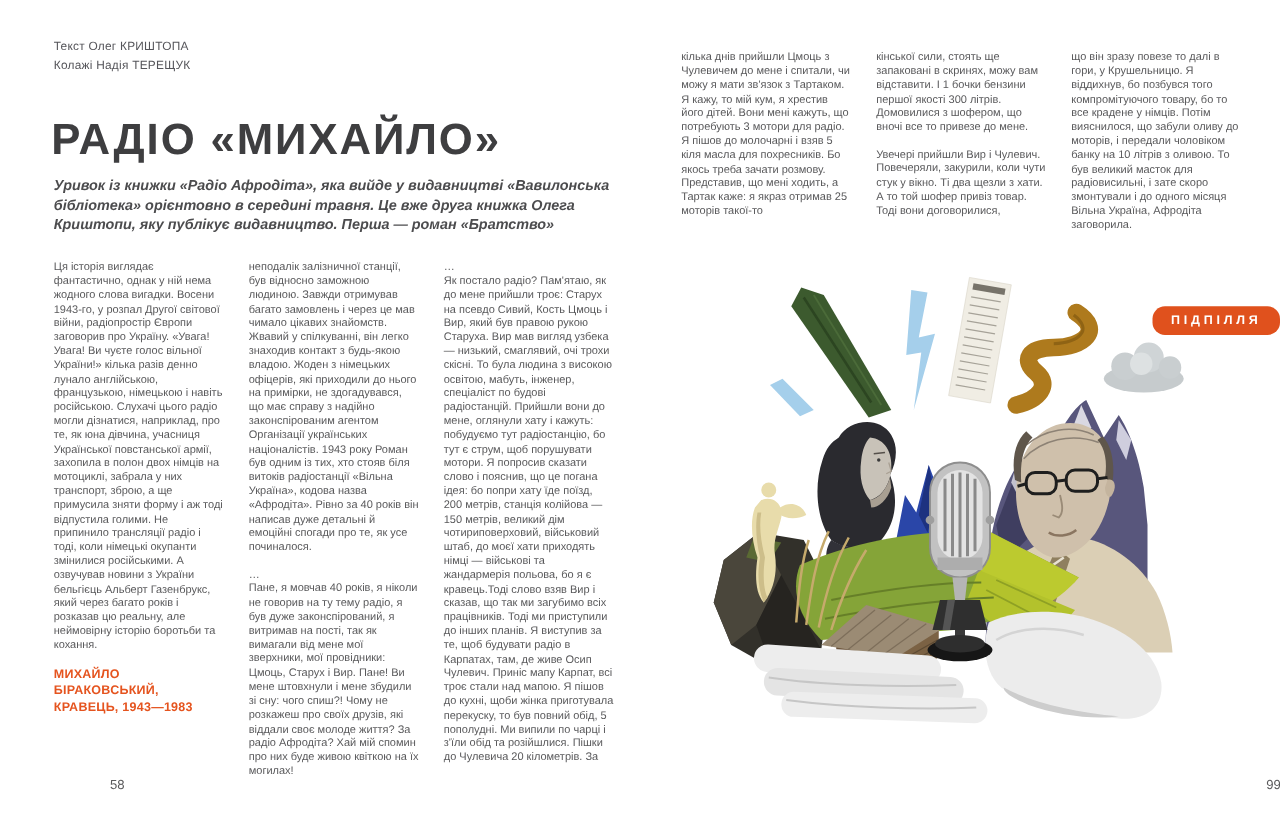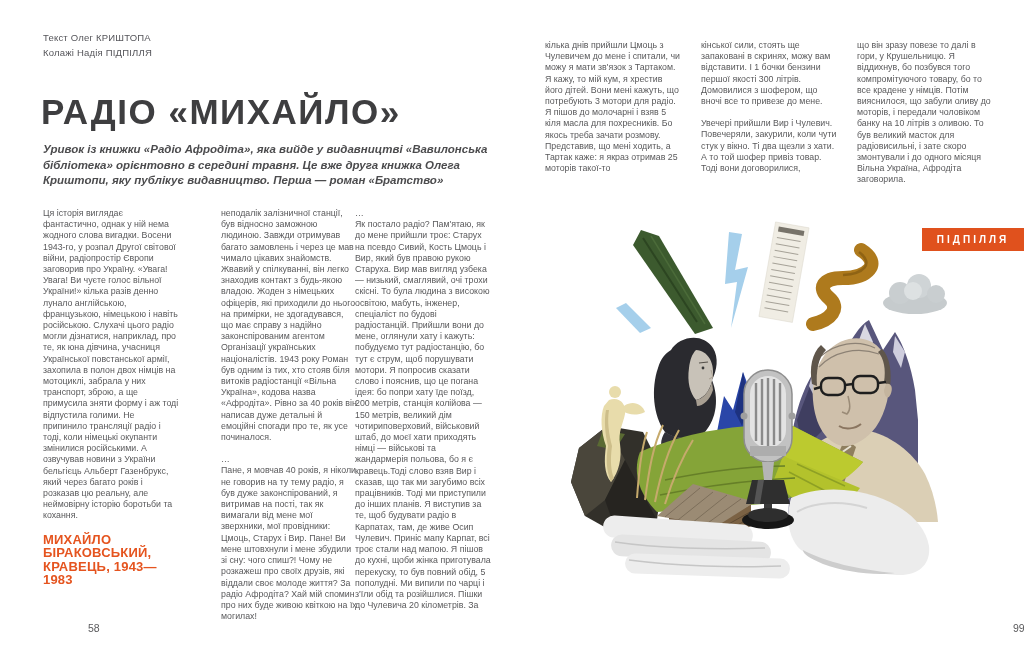--- a/index.html
+++ b/index.html
@@ -23,47 +23,48 @@
     margin-top:24px;
   }
   .col{
     position:absolute;width:136px;font-size:8.8px;line-height:11.2px;
     color:#59595b;text-align:left;
   }
   .col p{margin:0 0 11px 0;}
   .col p.sep{margin:0;}
   .col-l{top:208px;}
   .col-r{top:40px;}
-  .c1{left:43px;} .c2{left:199px;margin-left:22px;} .c3{left:355px;}
+  .c1{left:43px;} .c2{left:199px;} .c3{left:355px;}
   .c4{left:545px;} .c5{left:701px;} .c6{left:857px;}
   .subhead{
-    color:#e5541f;font-weight:bold;font-size:13px;line-height:13.5px;
+    color:#e5541f;font-weight:bold;font-size:10px;line-height:13.5px;
     letter-spacing:.2px;margin:0 0 11px 0;
   }
   .pagenum{
     position:absolute;top:622px;font-size:10.5px;color:#5a5a5c;padding-left:45px;
   }
   .pagenum-left{left:43px;}
   .pagenum-right{left:968px;}
   .badge{
-    position:absolute;left:922px;top:228px;width:102px;height:23px;
+    position:absolute;left:922px;top:245px;width:102px;height:23px;
     background:#e0511d;color:#ffffff;font-size:10px;font-weight:bold;
     letter-spacing:3px;display:flex;align-items:center;justify-content:center;
     z-index:5;
+    border-radius:10px;
   }
   .collage{
     position:absolute;left:545px;top:220px;width:479px;height:438px;z-index:1;
   }
 </style>
 </head>
 <body>
 
 <div class="credits">
   <div>Текст Олег КРИШТОПА</div>
-  <div>Колажі Надія ПІДПІЛЛЯ</div>
+  <div>Колажі Надія ТЕРЕЩУК</div>
 </div>
 
 <h1 class="title">РАДІО «МИХАЙЛО»</h1>
 
 <div class="lead">Уривок із книжки «Радіо Афродіта», яка вийде у видавництві «Вавилонська бібліотека» орієнтовно в середині травня. Це вже друга книжка Олега Криштопи, яку публікує видавництво. Перша — роман «Братство»</div>
 
 <div class="col col-l c1">
   <p>Ця історія виглядає фантастично, однак у ній нема жодного слова вигадки. Восени 1943-го, у розпал Другої світової війни, радіопростір Європи заговорив про Україну. «Увага! Увага! Ви чуєте голос вільної України!» кілька разів денно лунало англійською, французькою, німецькою і навіть російською. Слухачі цього радіо могли дізнатися, наприклад, про те, як юна дівчина, учасниця Української повстанської армії, захопила в полон двох німців на мотоциклі, забрала у них транспорт, зброю, а ще примусила зняти форму і аж тоді відпустила голими. Не припинило трансляції радіо і тоді, коли німецькі окупанти змінилися російськими. А озвучував новини з України бельгієць Альберт Газенбрукс, який через багато років і розказав цю реальну, але неймовірну історію боротьби та кохання.</p>
   <div class="subhead">МИХАЙЛО БІРАКОВСЬКИЙ, КРАВЕЦЬ, 1943—1983</div>
 </div>

